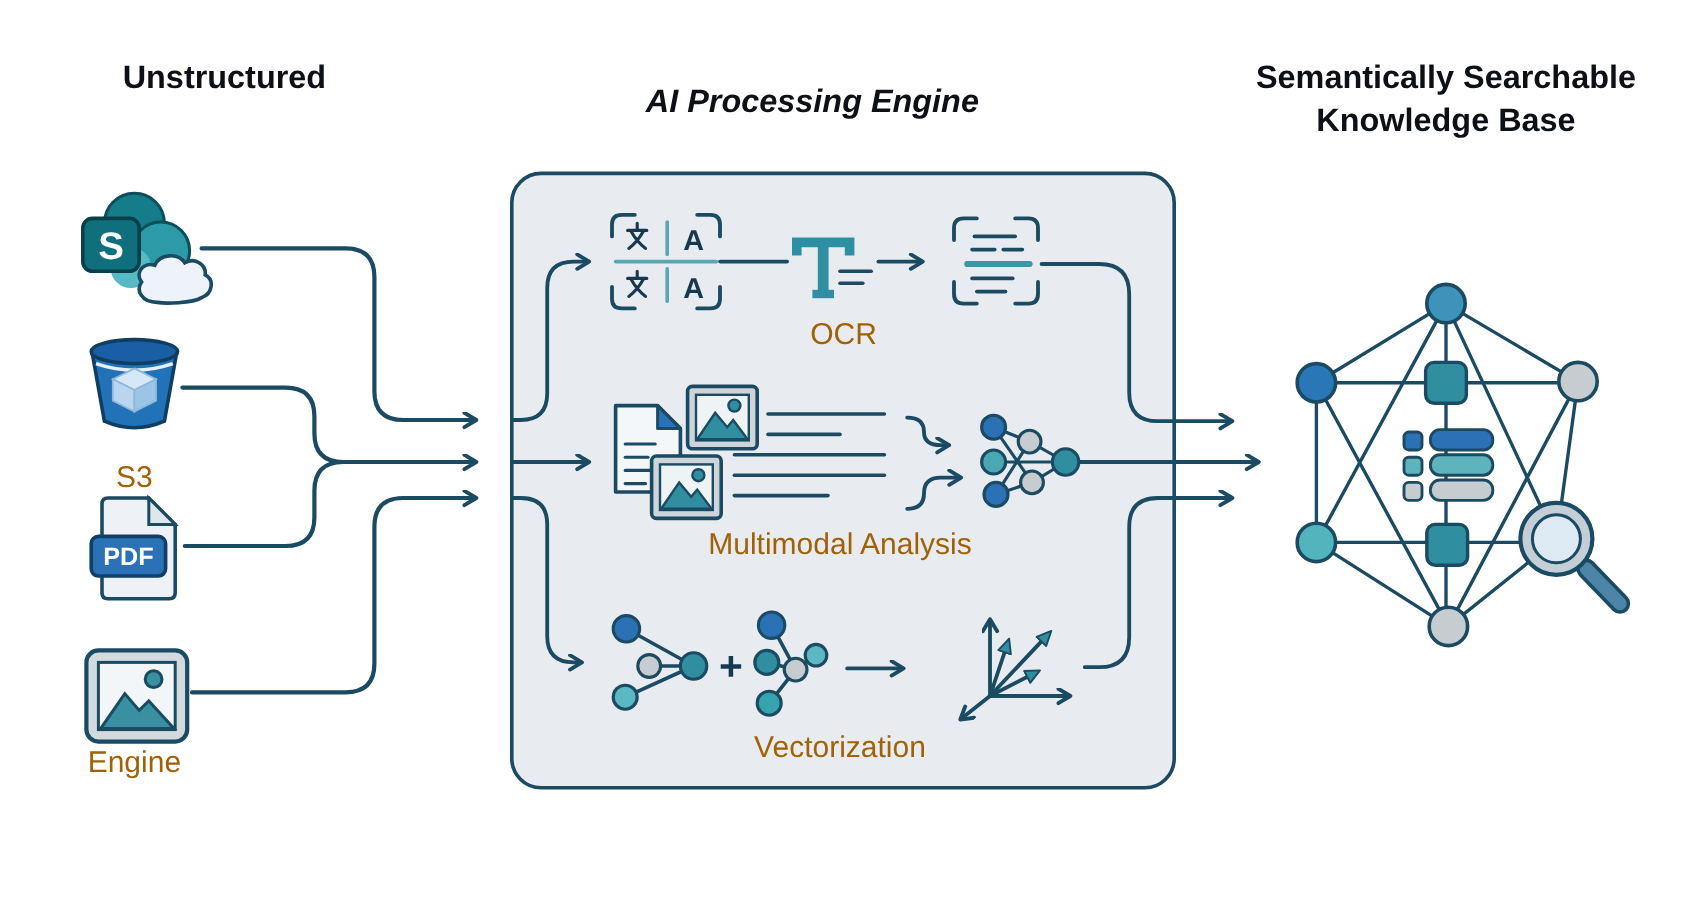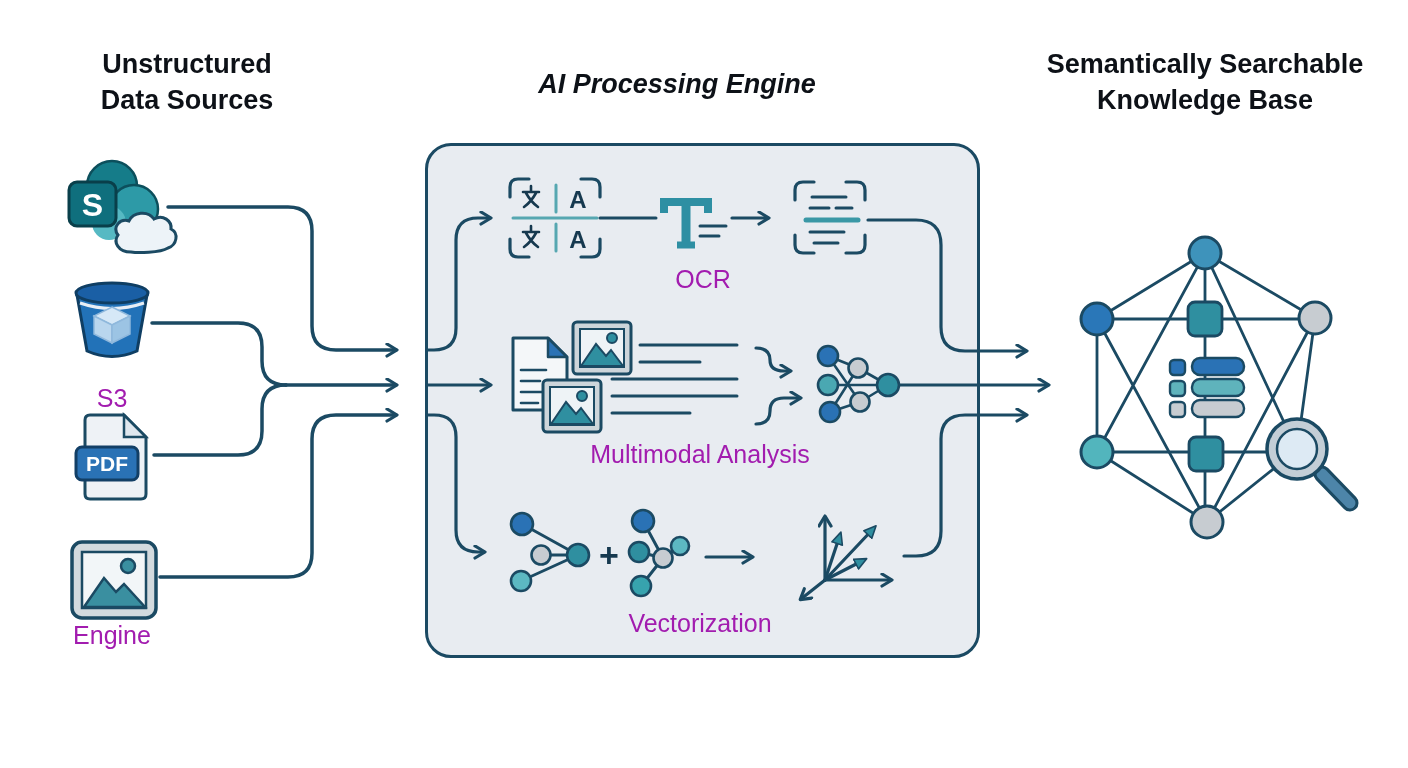--- a/index.html
+++ b/index.html
@@ -4,38 +4,37 @@
 <style>
   html,body{margin:0;padding:0;background:#fff;}
   #canvas{
     position:relative;width:1408px;height:768px;overflow:hidden;background:#ffffff;
     font-family:"Liberation Sans", sans-serif;color:#101418;
   }
   .title{
     position:absolute;text-align:center;font-weight:700;font-size:27px;line-height:36px;color:#0d1117;
   }
   .label{
-    position:absolute;text-align:center;font-weight:400;font-size:25px;color:#a21caf;
+    position:absolute;text-align:center;font-weight:400;font-size:25px;color:#a16207;
   }
   #engine-box{
     position:absolute;left:425px;top:143px;width:555px;height:515px;
     box-sizing:border-box;border:3.5px solid #1b4a63;border-radius:26px;
     background:#e8ecf1;z-index:0;
   }
   #artwork{position:absolute;left:0;top:0;z-index:1;}
   .txt{z-index:2;}
 </style>
 </head>
 <body>
 
 <div id="canvas">
 
   <div class="title txt" style="left:37px;top:46px;width:300px;">
     <div>Unstructured</div>
-    <div>Data Sources</div>
   </div>
 
   <div class="title txt" style="left:477px;top:66px;width:400px;font-style:italic;">AI Processing Engine</div>
 
   <div class="title txt" style="left:995px;top:46px;width:420px;">
     <div>Semantically Searchable</div>
     <div>Knowledge Base</div>
   </div>
 
   <div id="engine-box"></div>

